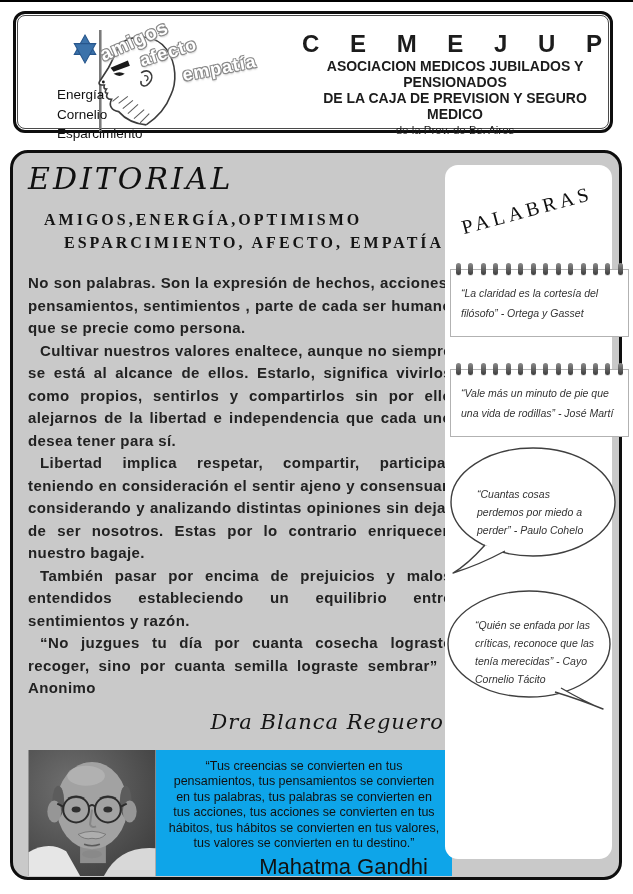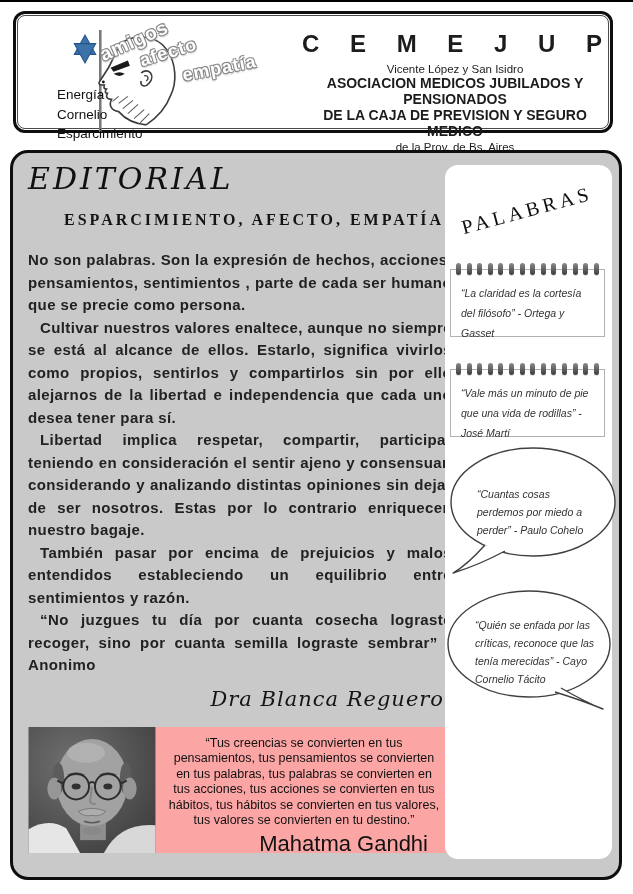--- a/index.html
+++ b/index.html
@@ -36,30 +36,30 @@
   .subtitle .l1{margin-left:16px;}
   .subtitle .l2{margin-left:36px;}
   .body-text{margin-top:18px;font-weight:bold;font-size:15px;line-height:22.5px;
              text-align:justify;letter-spacing:0.4px;color:#222;}
   .body-text p{margin:0;}
   .body-text p.ind{text-indent:12px;}
   .signature{margin-top:10px;text-align:right;padding-right:8px;font-family:"DejaVu Serif",serif;
              font-style:italic;font-size:21px;letter-spacing:1px;color:#151515;}
   .gandhi-row{margin-top:16px;display:flex;align-items:flex-start;}
   .gandhi-photo{width:128px;height:126px;display:block;flex:0 0 auto;}
-  .gandhi-box{width:296px;height:126px;background:#fca5a5;box-sizing:border-box;padding:9px 12px 4px 12px;}
+  .gandhi-box{width:296px;height:126px;background:#0ea5e9;box-sizing:border-box;padding:9px 12px 4px 12px;}
   .gandhi-quote{font-size:12.5px;line-height:15.5px;text-align:center;color:#111;}
   .gandhi-attrib{font-size:22px;text-align:right;padding-right:12px;margin-top:2px;color:#111;}
 
   
   .sidebar{position:absolute;left:432px;top:12px;width:167px;height:694px;background:#fff;border-radius:13px;}
   .sidebar-title{position:absolute;left:6px;top:34px;width:152px;text-align:center;
                  font-family:"Liberation Serif",serif;font-size:20px;letter-spacing:4px;
                  transform:rotate(-15deg);color:#111;}
-  .notecard{position:absolute;left:5px;width:155px;background:#fff;border:1px solid #b2b2b2;box-sizing:border-box;}
+  .notecard{position:absolute;left:5px;width:179px;background:#fff;border:1px solid #b2b2b2;box-sizing:border-box;}
   .nc-1{top:104px;height:68px;}
   .nc-2{top:204px;height:68px;}
   .nc-3{top:588px;height:80px;}
   .spiral{position:absolute;top:-7px;left:5px;right:5px;display:flex;justify-content:space-between;}
   .spiral i{width:5px;height:12px;border-radius:3px;background:linear-gradient(#8a8a8a,#3c3c3c);
             box-shadow:0 1px 0 #ddd;}
   .note-text{padding:13px 8px 0 10px;font-style:italic;font-size:10.5px;line-height:20px;color:#333;}
   .nc-3 .note-text{padding-top:9px;}
   .bubble{position:absolute;}
   .bb-1{top:280px;left:2px;width:171px;height:130px;}
@@ -111,32 +111,32 @@
     </div>
 
     <div class="values">
       <div>Energía</div>
       <div>Cornelio</div>
       <div>Esparcimiento</div>
     </div>
 
     <div class="org">
       <div class="org-acronym">C E M E J U P</div>
-      <div class="org-l1">Vicente López y San Isidro</div>
       <div class="org-l2">ASOCIACION MEDICOS JUBILADOS Y PENSIONADOS</div>
       <div class="org-l3">DE LA CAJA DE PREVISION Y SEGURO MEDICO</div>
       <div class="org-l4">de la Prov. de Bs. Aires</div>
     </div>
   </header>
 
   <main class="main-box">
 
     <div class="left-col">
       <h1 class="editorial-title">EDITORIAL</h1>
       <div class="subtitle">
+        <div class="l1">AMIGOS,ENERGÍA,OPTIMISMO</div>
         <div class="l2">ESPARCIMIENTO, AFECTO, EMPATÍA</div>
       </div>
 
       <div class="body-text">
         <p>No son palabras. Son la expresión de hechos, acciones, pensamientos, sentimientos , parte de cada ser humano que se precie como persona.</p>
         <p class="ind">Cultivar nuestros valores enaltece, aunque no siempre se está al alcance de ellos. Estarlo, significa vivirlos como propios, sentirlos y compartirlos sin por ello alejarnos de la libertad e independencia que cada uno desea tener para sí.</p>
         <p class="ind">Libertad implica respetar, compartir, participar teniendo en consideración el sentir ajeno y consensuar, considerando y analizando distintas opiniones sin dejar de ser nosotros. Estas por lo contrario enriquecen nuestro bagaje.</p>
         <p class="ind">También pasar por encima de prejuicios y malos entendidos estableciendo un equilibrio entre sentimientos y razón.</p>
         <p class="ind">“No juzgues tu día por cuanta cosecha lograste recoger, sino por cuanta semilla lograste sembrar” - Anonimo</p>
       </div>

